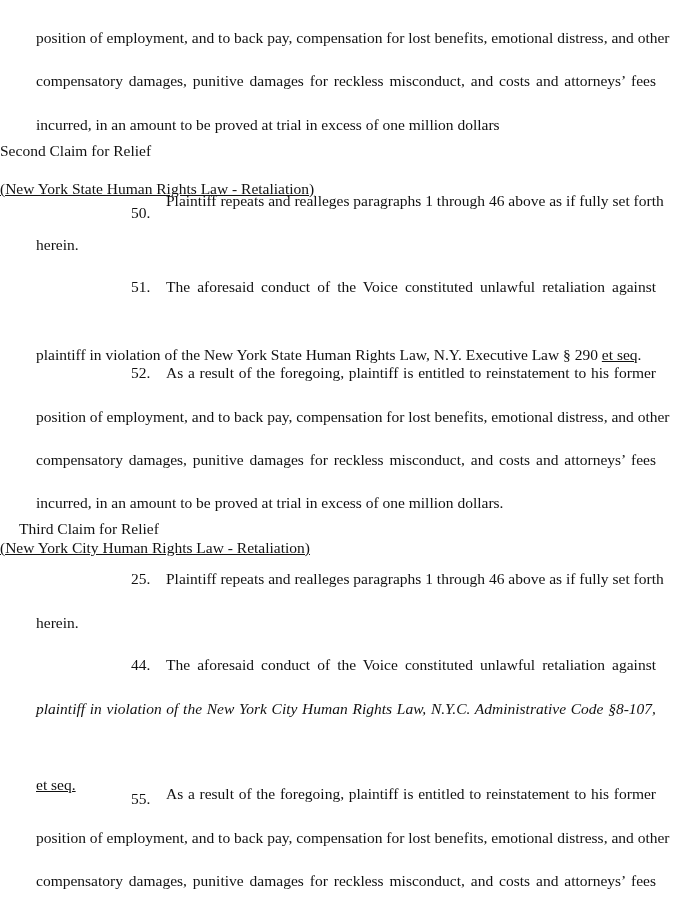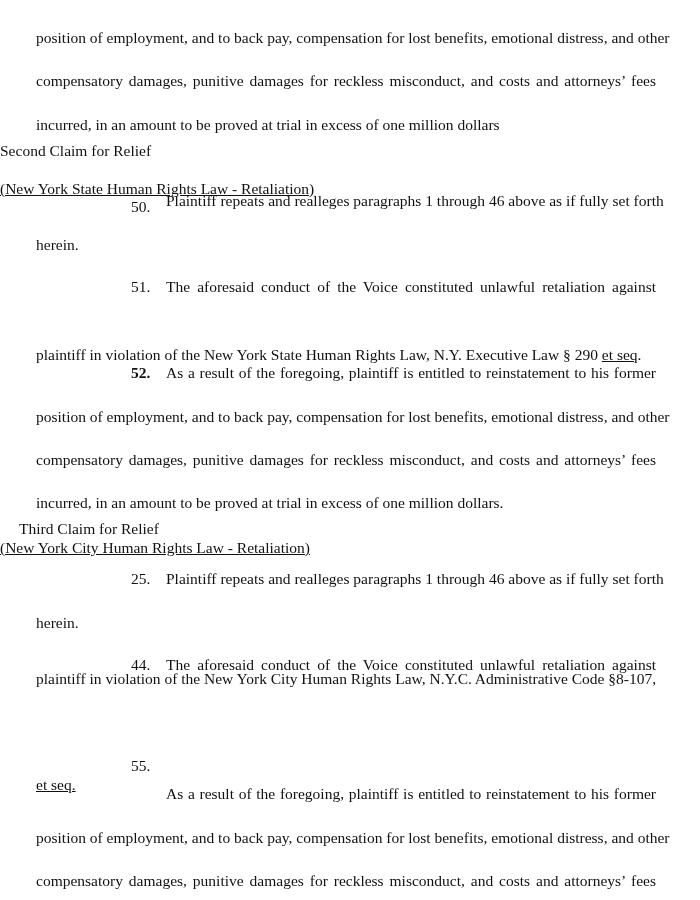--- a/index.html
+++ b/index.html
@@ -30,59 +30,59 @@
 <div class="line justify" style="top:28px;">position of employment, and to back pay, compensation for lost benefits, emotional distress, and other</div>
 <div class="line justify" style="top:71px;">compensatory damages, punitive damages for reckless misconduct, and costs and attorneys’ fees</div>
 <div class="line" style="top:115px;">incurred, in an amount to be proved at trial in excess of one million dollars</div>
 
 <div class="heading" style="top:141px;">Second Claim for Relief</div>
 <div class="heading" style="top:158px;margin-top:21px;">
   <span class="u">(New York State Human Rights Law - Retaliation)</span>
 </div>
 
 <div>
-  <span class="num" style="top:198px;">50.</span>
+  <span class="num" style="top:204px;">50.</span>
   <span class="indent-text justify" style="top:192px;">Plaintiff repeats and realleges paragraphs 1 through 46 above as if fully set forth</span>
   <div class="line" style="top:235px;">herein.</div>
 </div>
 
 <div>
   <span class="num" style="top:278px;">51.</span>
   <span class="indent-text justify" style="top:278px;">The aforesaid conduct of the Voice constituted unlawful retaliation against</span>
   <div class="line" style="top:321px;margin-top:24px;">
     <span>plaintiff in violation of the New York State Human Rights Law, N.Y. Executive Law § 290 </span><span class="u">et seq</span><span>.</span>
   </div>
 </div>
 
 <div>
-  <span class="num" style="top:364px;font-weight:bold;">52.</span>
+  <span class="num" style="top:364px;">52.</span>
   <span class="indent-text justify" style="top:364px;">As a result of the foregoing, plaintiff is entitled to reinstatement to his former</span>
   <div class="line justify" style="top:407px;">position of employment, and to back pay, compensation for lost benefits, emotional distress, and other</div>
   <div class="line justify" style="top:450px;">compensatory damages, punitive damages for reckless misconduct, and costs and attorneys’ fees</div>
   <div class="line" style="top:493px;">incurred, in an amount to be proved at trial in excess of one million dollars.</div>
 </div>
 
 <div class="heading" style="top:519px;margin-left:19px;">Third Claim for Relief</div>
 <div class="heading" style="top:538px;font-family:Liberation Serif, serif;">
   <span class="u">(New York City Human Rights Law - Retaliation)</span>
 </div>
 
 <div>
   <span class="num" style="top:570px;">25.</span>
   <span class="indent-text justify" style="top:570px;">Plaintiff repeats and realleges paragraphs 1 through 46 above as if fully set forth</span>
   <div class="line" style="top:613px;">herein.</div>
 </div>
 
 <div>
   <span class="num" style="top:656px;">44.</span>
   <span class="indent-text justify" style="top:656px;">The aforesaid conduct of the Voice constituted unlawful retaliation against</span>
-  <div class="line justify" style="top:669px;">plaintiff in violation of the New York City Human Rights Law, N.Y.C. Administrative Code §8-107,</div>
+  <div class="line justify" style="top:699px;font-style:italic;">plaintiff in violation of the New York City Human Rights Law, N.Y.C. Administrative Code §8-107,</div>
   <div class="line" style="top:750px;margin-top:25px;">
     <span class="u">et seq.</span>
   </div>
 </div>
 
 <div>
-  <span class="num" style="top:757px;">55.</span>
+  <span class="num" style="top:790px;">55.</span>
   <span class="indent-text justify" style="top:785px;">As a result of the foregoing, plaintiff is entitled to reinstatement to his former</span>
   <div class="line justify" style="top:828px;">position of employment, and to back pay, compensation for lost benefits, emotional distress, and other</div>
   <div class="line justify" style="top:871px;">compensatory damages, punitive damages for reckless misconduct, and costs and attorneys’ fees</div>
 </div>
 
 </body></html>

